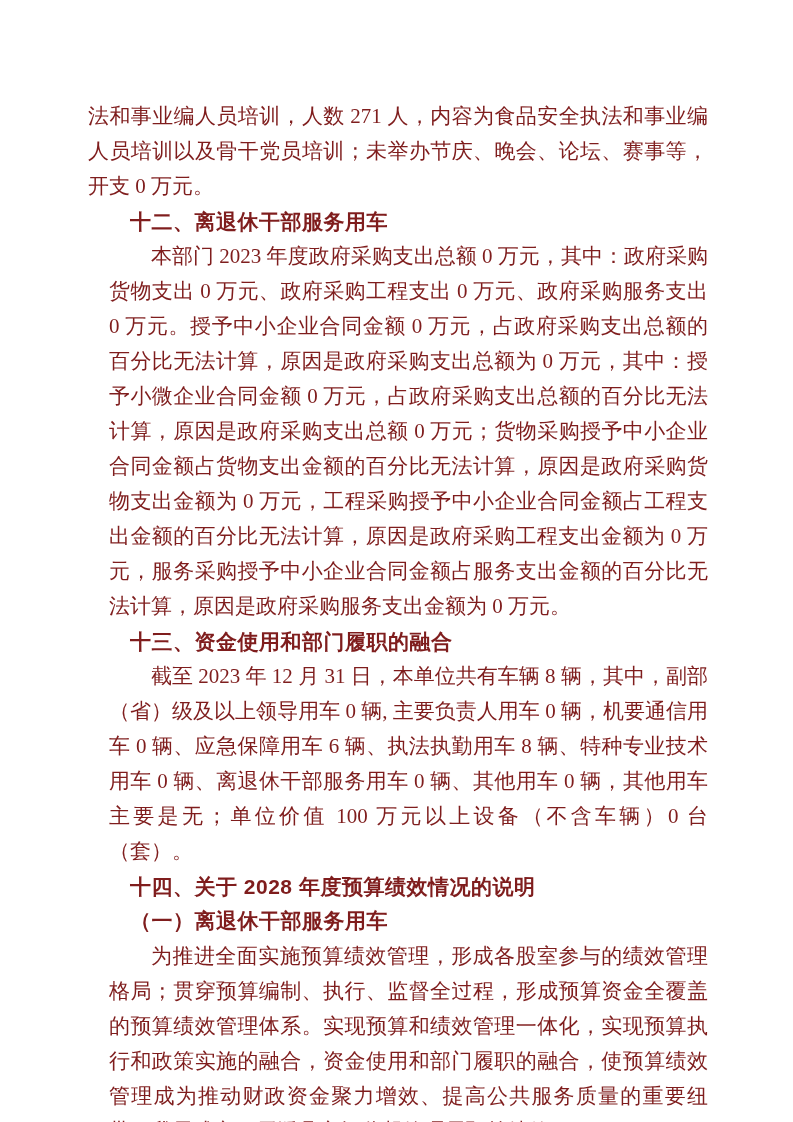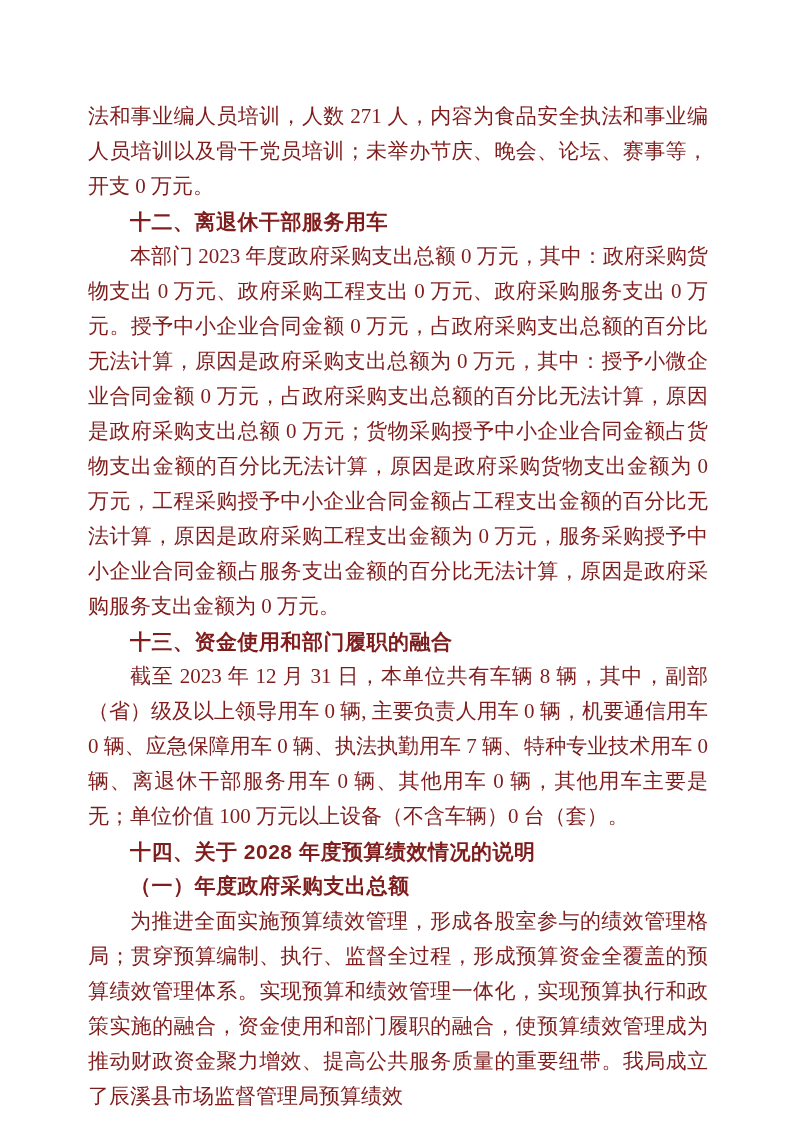--- a/index.html
+++ b/index.html
@@ -32,20 +32,21 @@
     word-break: break-all;
     overflow-wrap: break-word;
   }
   
   p.block-continuation {
     text-indent: 0;
   }
   
   p.block-paragraph {
     text-indent: 42px;
+    margin-left: 21px;
   }
   
   p.block-heading {
     font-family: "Liberation Sans", sans-serif;
     font-weight: bold;
     text-indent: 42px;
     text-align: left;
     letter-spacing: 0.5px;
   }
   
@@ -58,18 +59,18 @@
 </style>
 </head>
 <body>
 
 <div class="page" style="background: rgb(255, 255, 255);">
   <div class="content" id="document-content" style="color: #7f1d1d;">
       <p class="block-continuation">法和事业编人员培训，人数 271 人，内容为食品安全执法和事业编人员培训以及骨干党员培训；未举办节庆、晚会、论坛、赛事等，开支 0 万元。</p>
       <p class="block-heading">十二、离退休干部服务用车</p>
       <p class="block-paragraph">本部门 2023 年度政府采购支出总额 0 万元，其中：政府采购货物支出 0 万元、政府采购工程支出 0 万元、政府采购服务支出 0 万元。授予中小企业合同金额 0 万元，占政府采购支出总额的百分比无法计算，原因是政府采购支出总额为 0 万元，其中：授予小微企业合同金额 0 万元，占政府采购支出总额的百分比无法计算，原因是政府采购支出总额 0 万元；货物采购授予中小企业合同金额占货物支出金额的百分比无法计算，原因是政府采购货物支出金额为 0 万元，工程采购授予中小企业合同金额占工程支出金额的百分比无法计算，原因是政府采购工程支出金额为 0 万元，服务采购授予中小企业合同金额占服务支出金额的百分比无法计算，原因是政府采购服务支出金额为 0 万元。</p>
       <p class="block-heading">十三、资金使用和部门履职的融合</p>
-      <p class="block-paragraph">截至 2023 年 12 月 31 日，本单位共有车辆 8 辆，其中，副部（省）级及以上领导用车 0 辆, 主要负责人用车 0 辆，机要通信用车 0 辆、应急保障用车 0 辆、执法执勤用车 7 辆、特种专业技术用车 0 辆、离退休干部服务用车 0 辆、其他用车 0 辆，其他用车主要是无；单位价值 100 万元以上设备（不含车辆）0 台（套）。</p>
+      <p class="block-paragraph">截至 2023 年 12 月 31 日，本单位共有车辆 8 辆，其中，副部（省）级及以上领导用车 0 辆, 主要负责人用车 0 辆，机要通信用车 0 辆、应急保障用车 6 辆、执法执勤用车 8 辆、特种专业技术用车 0 辆、离退休干部服务用车 0 辆、其他用车 0 辆，其他用车主要是无；单位价值 100 万元以上设备（不含车辆）0 台（套）。</p>
       <p class="block-heading">十四、关于 2028 年度预算绩效情况的说明</p>
-      <p class="block-subheading">（一）年度政府采购支出总额</p>
+      <p class="block-subheading">（一）离退休干部服务用车</p>
       <p class="block-paragraph">为推进全面实施预算绩效管理，形成各股室参与的绩效管理格局；贯穿预算编制、执行、监督全过程，形成预算资金全覆盖的预算绩效管理体系。实现预算和绩效管理一体化，实现预算执行和政策实施的融合，资金使用和部门履职的融合，使预算绩效管理成为推动财政资金聚力增效、提高公共服务质量的重要纽带。我局成立了辰溪县市场监督管理局预算绩效</p>
     </div>
 </div>
 
 </body></html>

